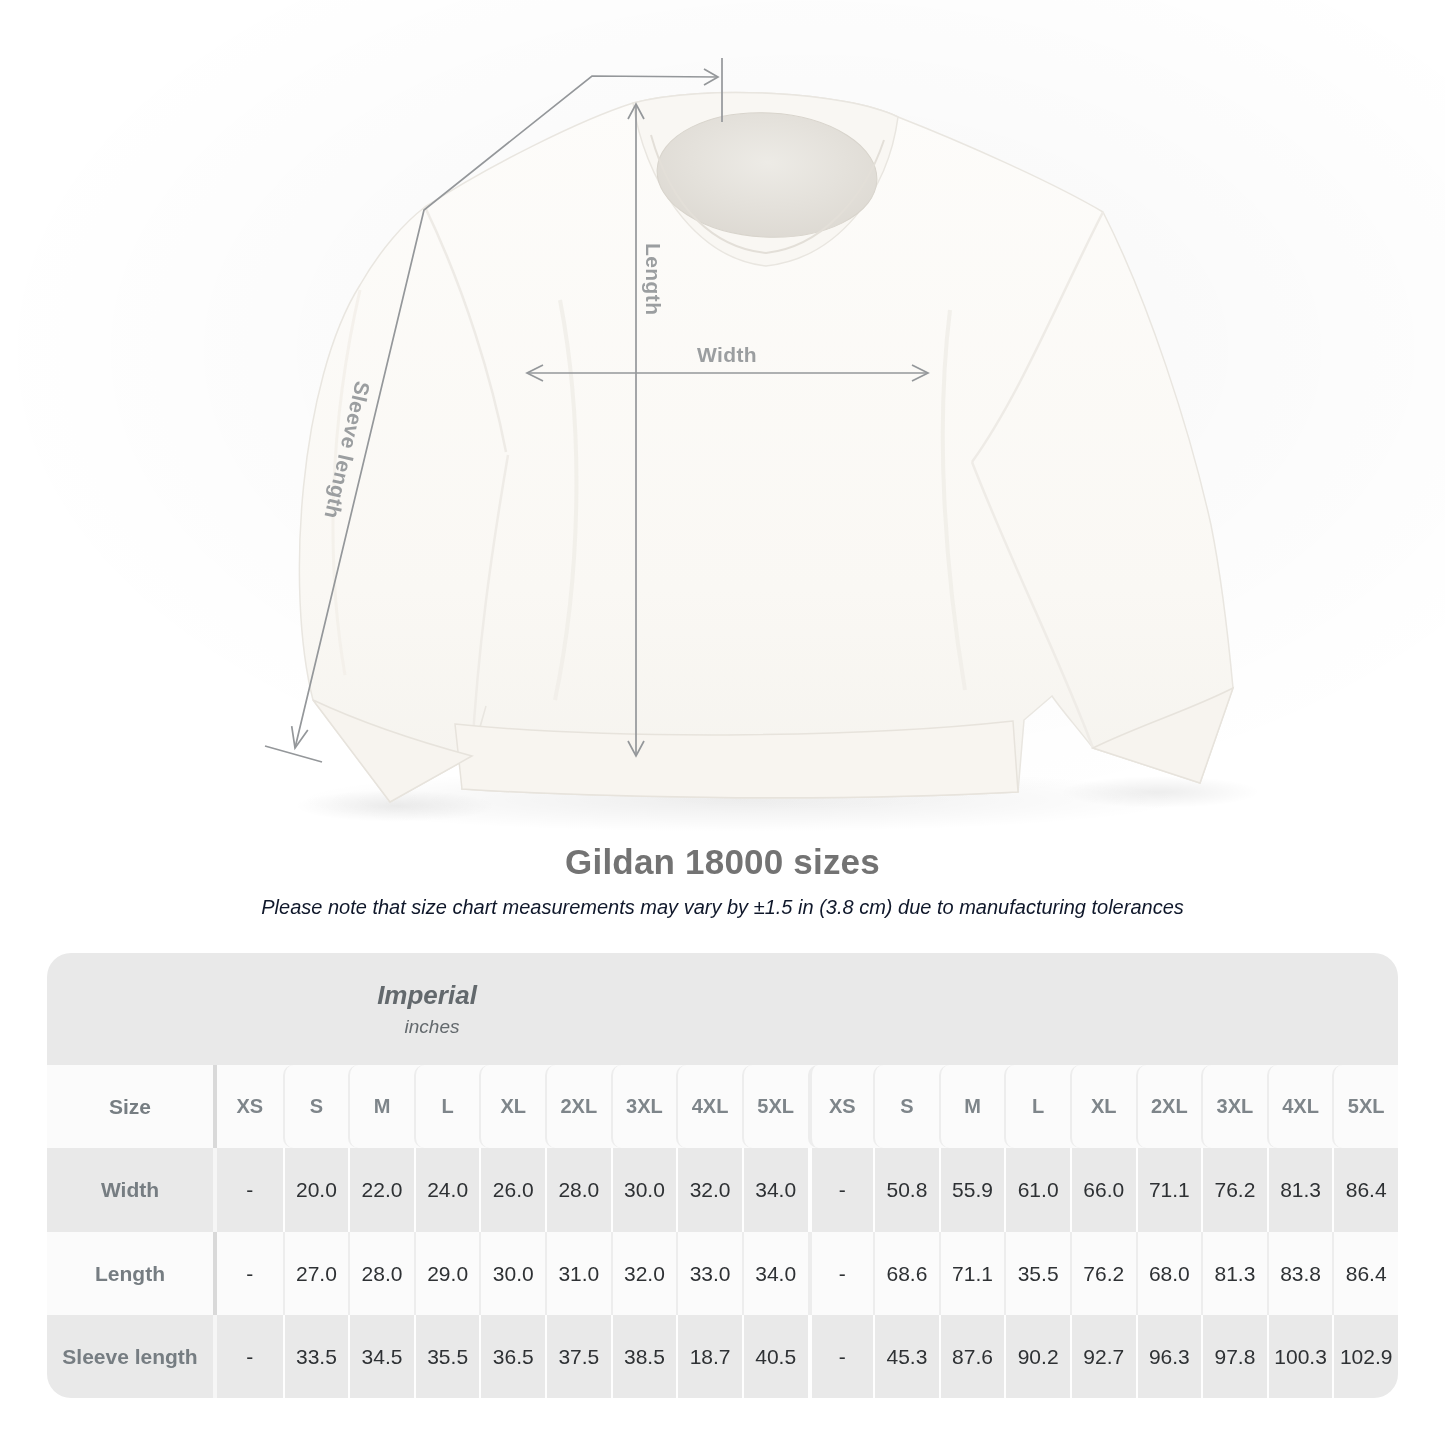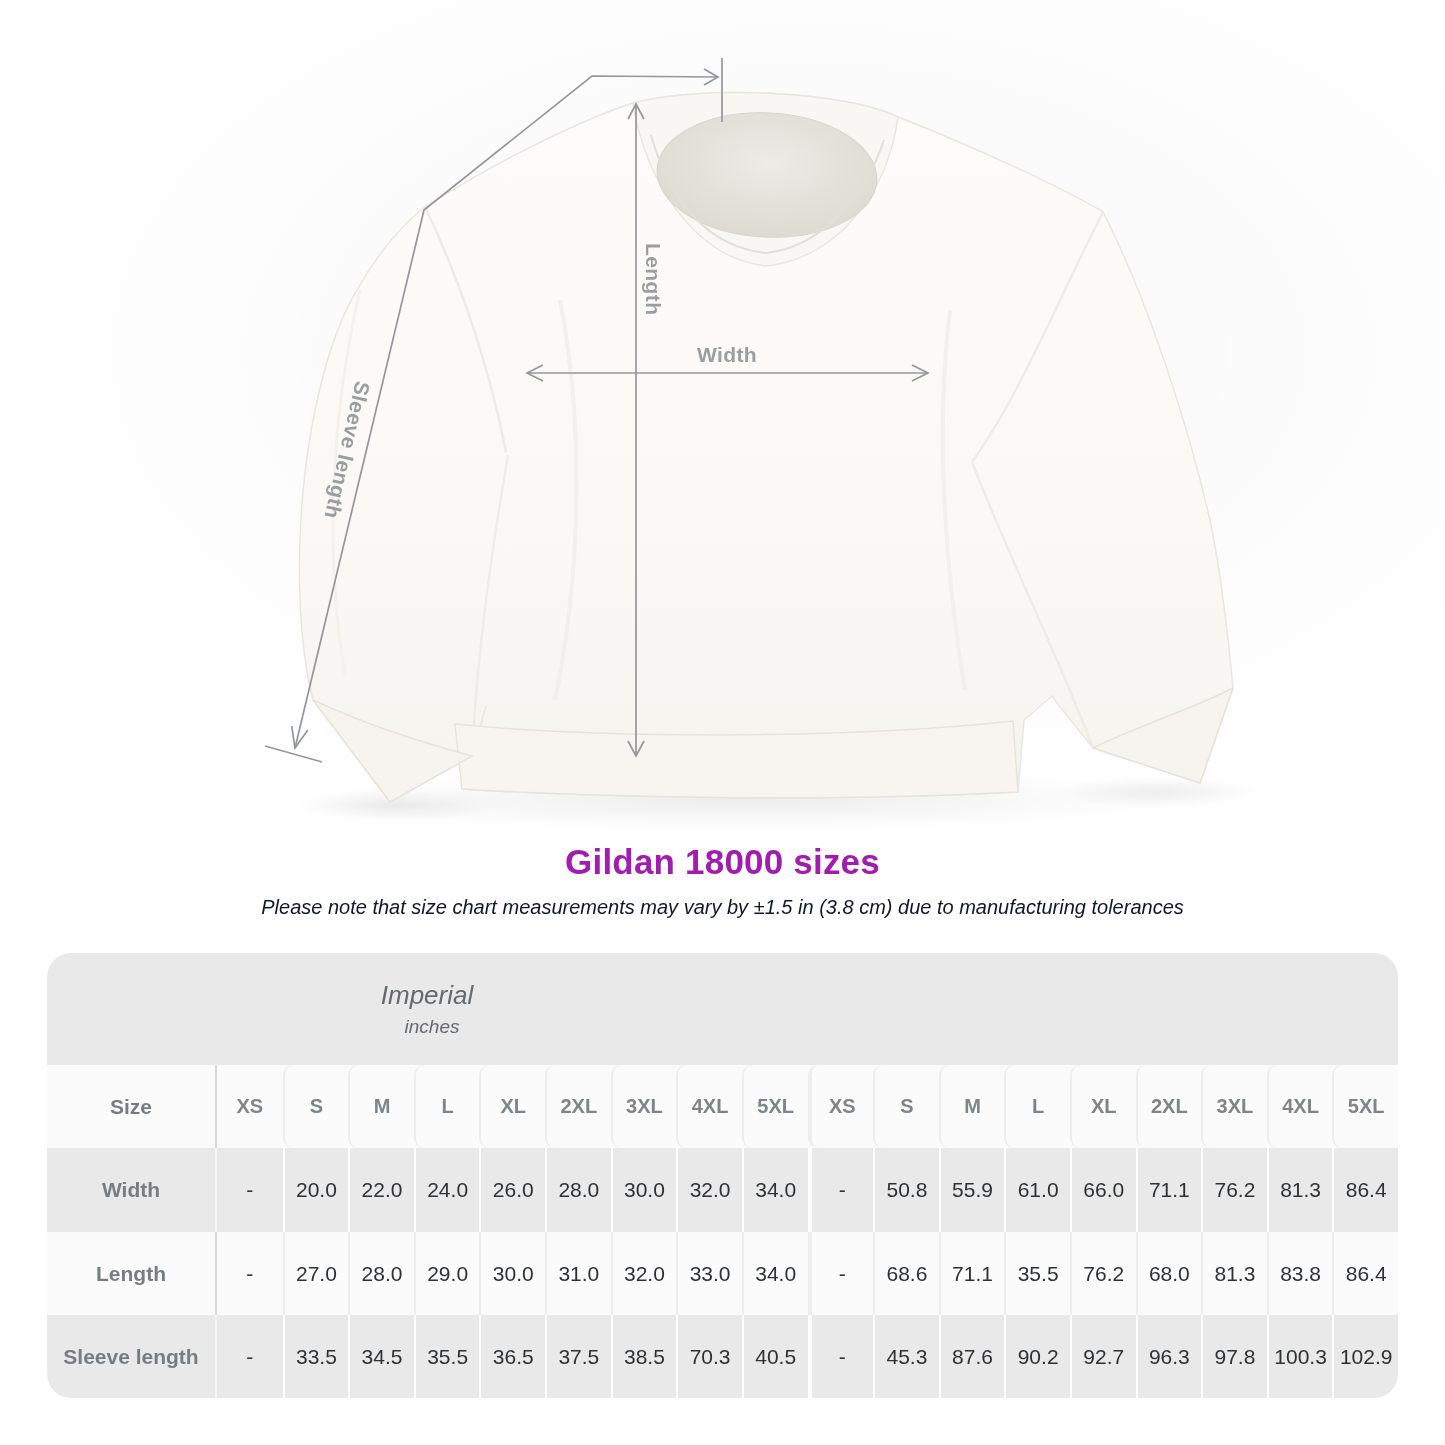--- a/index.html
+++ b/index.html
@@ -2,38 +2,38 @@
 <html><head>
 <meta charset="utf-8">
 <style>
   html,body{margin:0;padding:0;background:#fff;}
   .page{position:relative;width:1445px;height:1445px;background:#ffffff;overflow:hidden;
         font-family:"Liberation Sans","DejaVu Sans",sans-serif;}
   .diagram{position:absolute;left:0;top:0;width:1445px;height:835px;}
   .diagram text{font-family:"Liberation Sans","DejaVu Sans",sans-serif;font-weight:700;
         font-size:21px;fill:#9b9ea0;letter-spacing:.4px;}
   .title{position:absolute;left:0;top:842px;width:100%;text-align:center;
-        font-size:35px;font-weight:700;color:#a21caf;letter-spacing:.2px;}
+        font-size:35px;font-weight:700;color:#737373;letter-spacing:.2px;}
   .subtitle{position:absolute;left:0;top:896px;width:100%;text-align:center;
         font-style:italic;font-size:20px;color:#0f172a;}
   .tbl{position:absolute;left:47px;top:953px;width:1351px;height:445px;border-radius:24px;
         overflow:hidden;background:#ffffff;}
   .band{height:112px;background:#e9e9e9;display:flex;}
   .sec{display:flex;flex-direction:column;align-items:center;justify-content:center;gap:5px;}
-  .sec .nm{font-style:italic;font-weight:400;font-size:26px;color:#63696d;}
+  .sec .nm{font-style:italic;font-weight:700;font-size:26px;color:#63696d;}
   .sec .un{font-style:italic;font-size:19px;color:#63696d;margin-left:10px;}
   .sec.imp{width:760px;}
   .sec.met{flex:1;}
   .row{display:grid;grid-template-columns:170px repeat(18,1fr);}
   .row.lt{background:#fbfbfb;}
   .row.gr{background:#e9e9e9;}
   .r83{height:83px;}
   .r84{height:84px;}
   .c,.L{display:flex;align-items:center;justify-content:center;}
-  .L{font-weight:700;color:#767d82;font-size:21px;border-right:2px solid #22c55e;}
+  .L{font-weight:700;color:#767d82;font-size:21px;border-right:4px solid #22c55e;}
   .lt .L{border-right-color:#d9d9d9;}
   .gr .L{border-right-color:#f6f6f6;}
   .c{border-left:2px solid rgba(255,255,255,.95);color:#2e3134;font-size:21px;}
   .c.f{border-left:none;}
   .c.m{border-left-width:4px;}
   .lt .c{border-left-color:#ededed;}
   .hd .c{font-weight:700;color:#7e858a;font-size:20px;border-radius:10px;}
 </style>
 </head>
 <body>
@@ -213,21 +213,21 @@
 
     <div class="row gr r83">
       <div class="L">Sleeve length</div>
       <div class="c f">-</div>
       <div class="c">33.5</div>
       <div class="c">34.5</div>
       <div class="c">35.5</div>
       <div class="c">36.5</div>
       <div class="c">37.5</div>
       <div class="c">38.5</div>
-      <div class="c">70.3</div>
+      <div class="c">18.7</div>
       <div class="c">40.5</div>
       <div class="c m">-</div>
       <div class="c">45.3</div>
       <div class="c">87.6</div>
       <div class="c">90.2</div>
       <div class="c">92.7</div>
       <div class="c">96.3</div>
       <div class="c">97.8</div>
       <div class="c">100.3</div>
       <div class="c">102.9</div>

